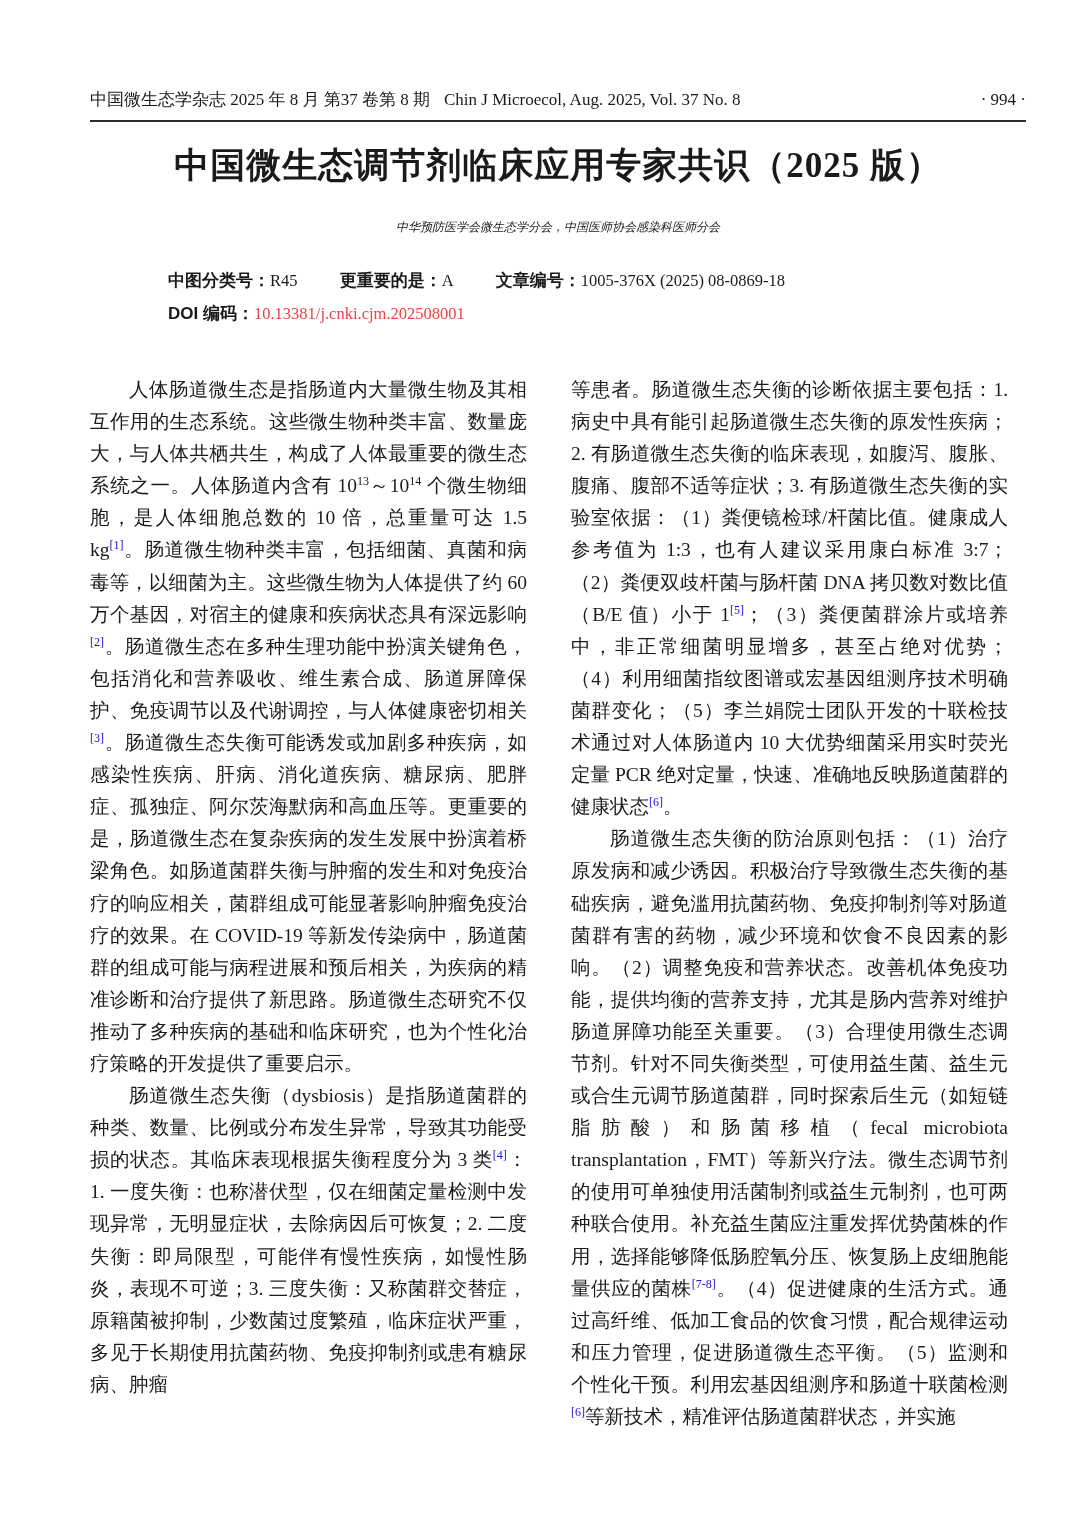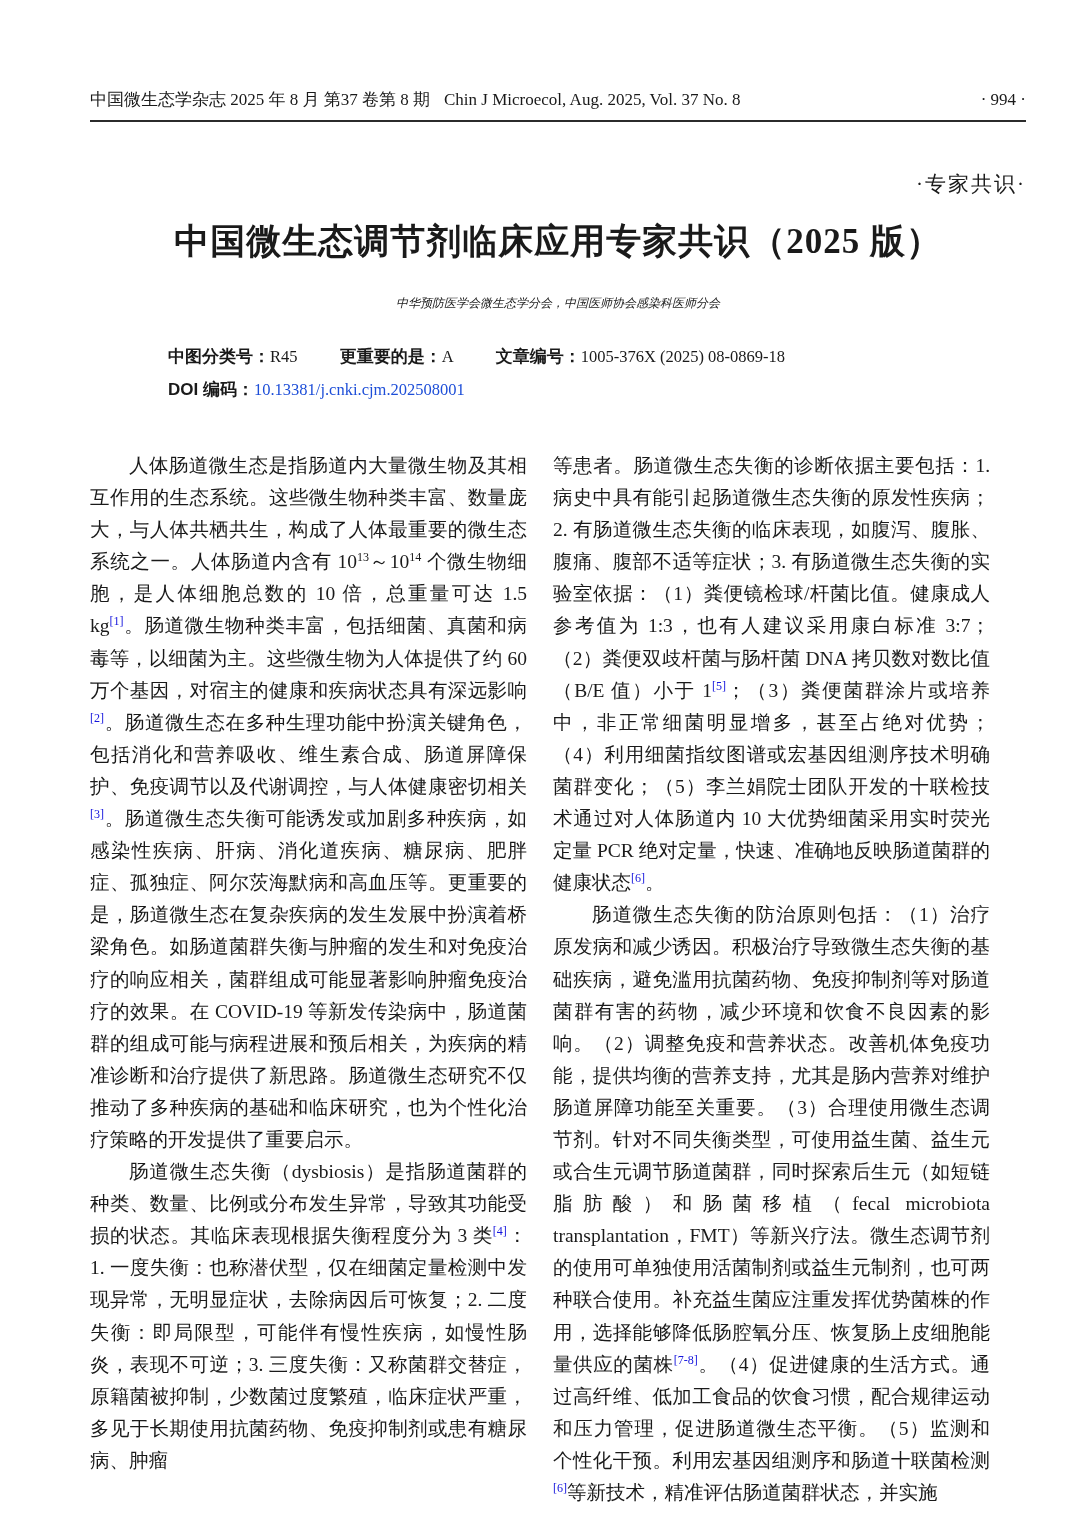--- a/index.html
+++ b/index.html
@@ -51,25 +51,25 @@
   }
   
   .meta{
     margin-top:28px;
     margin-left:78px;
     font-size:16.5px;
     line-height:33px;
   }
   .meta b{font-family:"Liberation Sans","DejaVu Sans",sans-serif;font-size:17px;}
   .meta .grp{margin-right:38px;}
-  a.blue-link{color:#1d4ed8;text-decoration:none;cursor:pointer;}
+  a.blue-link{color:#ef4444;text-decoration:none;cursor:pointer;}
   
   .columns{
     display:flex;
-    gap:26px;
+    gap:44px;
     margin-top:44px;
   }
   .col{
     width:437px;
     font-size:19.5px;
     line-height:32.1px;
     text-align:justify;
     text-justify:inter-ideograph;
   }
   .col p{margin:0;}
@@ -83,21 +83,20 @@
 <div class="page">
 
   <div class="runhead">
     <span>
       <span class="jcn">中国微生态学杂志 2025 年 8 月 第37 卷第 8 期</span><span>Chin J Microecol, Aug. 2025, Vol. 37 No. 8</span>
     </span>
     <span>· 994 ·</span>
   </div>
   <hr class="runhead-rule">
 
-  <div class="section-tag">·专家共识·</div>
 
   <h1 class="title">中国微生态调节剂临床应用专家共识（2025 版）</h1>
 
   <div class="authors">中华预防医学会微生态学分会，中国医师协会感染科医师分会</div>
 
   <div class="meta">
     <div>
       <span class="grp"><b>中图分类号：</b><span>R45</span></span>
       <span class="grp"><b>更重要的是：</b><span>A</span></span>
       <span><b>文章编号：</b><span>1005-376X (2025) 08-0869-18</span></span>

